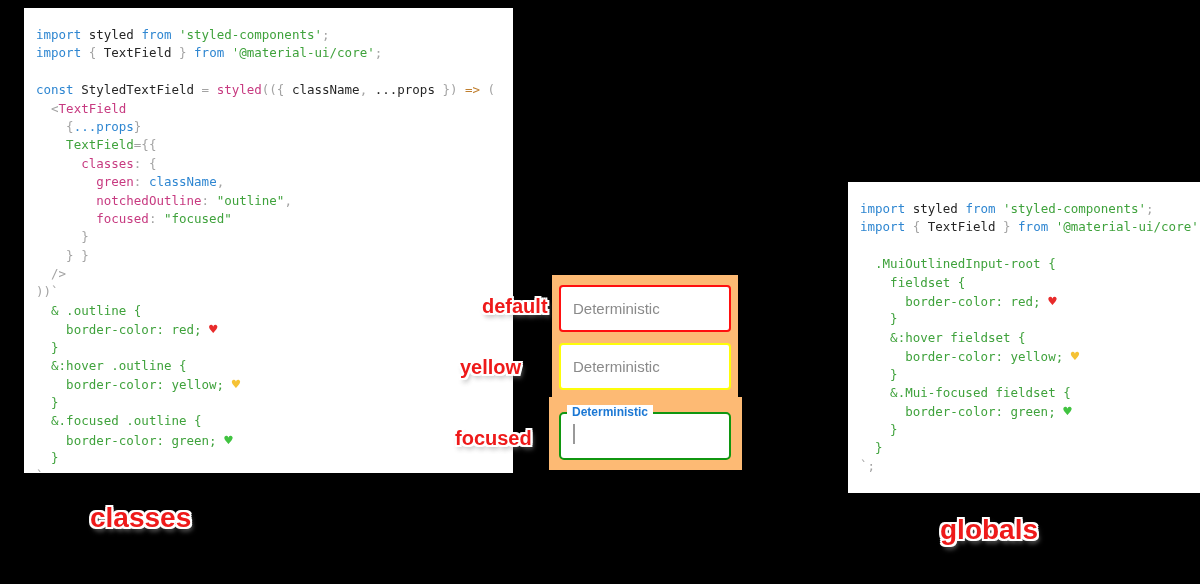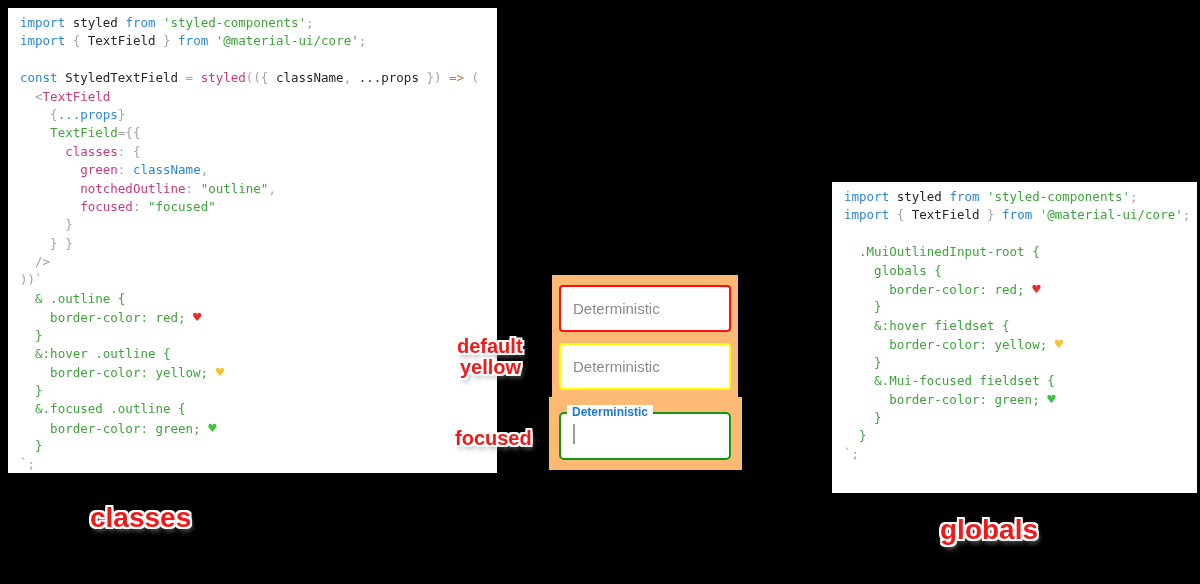--- a/index.html
+++ b/index.html
@@ -7,25 +7,26 @@
     width: 1200px; height: 584px;
     background: #000;
     position: relative;
     overflow: hidden;
     font-family: "Liberation Sans", sans-serif;
   }
   .codeblock {
     position: absolute;
     background: #ffffff;
     box-sizing: border-box;
-    padding: 6px 0 0 12px;
+    padding: 18px 0 0 12px;
     font-family: "DejaVu Sans Mono", monospace;
     font-size: 12.5px;
     line-height: 18.4px;
     overflow: hidden;
+    margin-left: 16px;
   }
   #code-left  { left: 8px;   top: 8px;   width: 489px; height: 465px; }
   #code-right { left: 832px; top: 182px; width: 365px; height: 311px; }
   .cl { white-space: pre; height: 18.4px; }
   .t-kw { color: #2e86d1; }
   .t-tx { color: #262626; }
   .t-st { color: #3fa23c; }
   .t-pk { color: #c73a80; }
   .t-gy { color: #a3a3a3; }
   .t-or { color: #c07f2f; }
@@ -73,21 +74,21 @@
     position: absolute;
     font-family: "Liberation Sans", sans-serif;
     font-weight: 700;
     color: #ee1a1a;
     white-space: nowrap;
     text-shadow:
       -2px -2px 0 #fff, -2px 2px 0 #fff, 2px -2px 0 #fff, 2px 2px 0 #fff,
       -2px 0 0 #fff, 2px 0 0 #fff, 0 2px 0 #fff, 0 -2px 0 #fff,
       2px 4px 5px rgba(145,145,145,0.9);
   }
-  #cap-default { left: 457px; top: 295px; font-size: 20px; margin-top: 40px; }
+  #cap-default { left: 482px; top: 295px; font-size: 20px; }
   #cap-hover   { left: 460px; top: 356px; font-size: 20px; }
   #cap-focused { left: 455px; top: 427px; font-size: 20px; }
   #cap-classes { left: 90px;  top: 502px; font-size: 28px; }
   #cap-globals { left: 940px; top: 514px; font-size: 28px; }
 </style>
 </head>
 <body>
 
 <div id="code-left" class="codeblock">
     <div class="cl"><span class="t-kw">import </span><span class="t-tx">styled </span><span class="t-kw">from </span><span class="t-st">'styled-components'</span><span class="t-gy">;</span></div>
@@ -115,21 +116,21 @@
     <div class="cl"><span class="t-st">    border-color: green; </span><span class="t-hg">♥</span></div>
     <div class="cl"><span class="t-st">  }</span></div>
     <div class="cl"><span class="t-gy">`;</span></div>
   </div>
 
 <div id="code-right" class="codeblock">
     <div class="cl"><span class="t-kw">import </span><span class="t-tx">styled </span><span class="t-kw">from </span><span class="t-st">'styled-components'</span><span class="t-gy">;</span></div>
     <div class="cl"><span class="t-kw">import </span><span class="t-gy">{ </span><span class="t-tx">TextField </span><span class="t-gy">} </span><span class="t-kw">from </span><span class="t-st">'@material-ui/core'</span><span class="t-gy">;</span></div>
     <div class="cl">&nbsp;</div>
     <div class="cl"><span class="t-st">  .MuiOutlinedInput-root {</span></div>
-    <div class="cl"><span class="t-st">    globals {</span></div>
+    <div class="cl"><span class="t-st">    fieldset {</span></div>
     <div class="cl"><span class="t-st">      border-color: red; </span><span class="t-hr">♥</span></div>
     <div class="cl"><span class="t-st">    }</span></div>
     <div class="cl"><span class="t-st">    &amp;:hover fieldset {</span></div>
     <div class="cl"><span class="t-st">      border-color: yellow; </span><span class="t-hy">♥</span></div>
     <div class="cl"><span class="t-st">    }</span></div>
     <div class="cl"><span class="t-st">    &amp;.Mui-focused fieldset {</span></div>
     <div class="cl"><span class="t-st">      border-color: green; </span><span class="t-hg">♥</span></div>
     <div class="cl"><span class="t-st">    }</span></div>
     <div class="cl"><span class="t-st">  }</span></div>
     <div class="cl"><span class="t-gy">`;</span></div>

